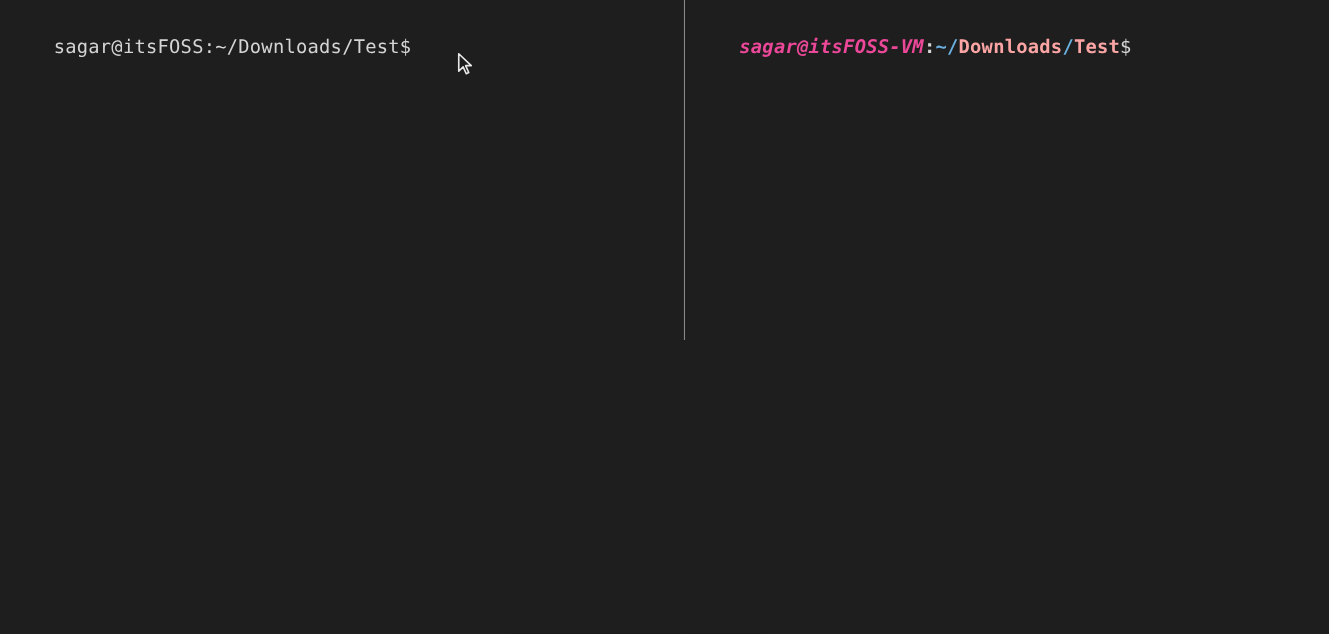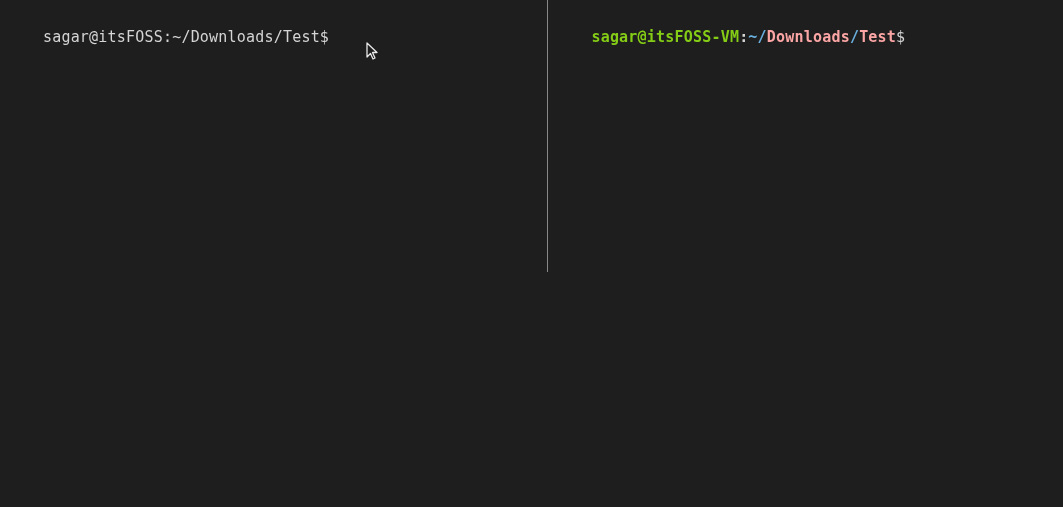--- a/index.html
+++ b/index.html
@@ -37,22 +37,23 @@
       height: 272px;
     }
     .prompt-line {
       white-space: pre;
       letter-spacing: 0.2px;
     }
     .prompt-plain {
       color: #d4d4d4;
     }
     .user-host {
-      color: #84cc16;
+      color: #ec4899;
       font-weight: bold;
+      font-style: italic;
     }
     .colon {
       color: #d4d4d4;
       font-weight: bold;
     }
     .tilde-slash {
       color: #6ab0de;
       font-weight: bold;
     }
     .path-seg {

